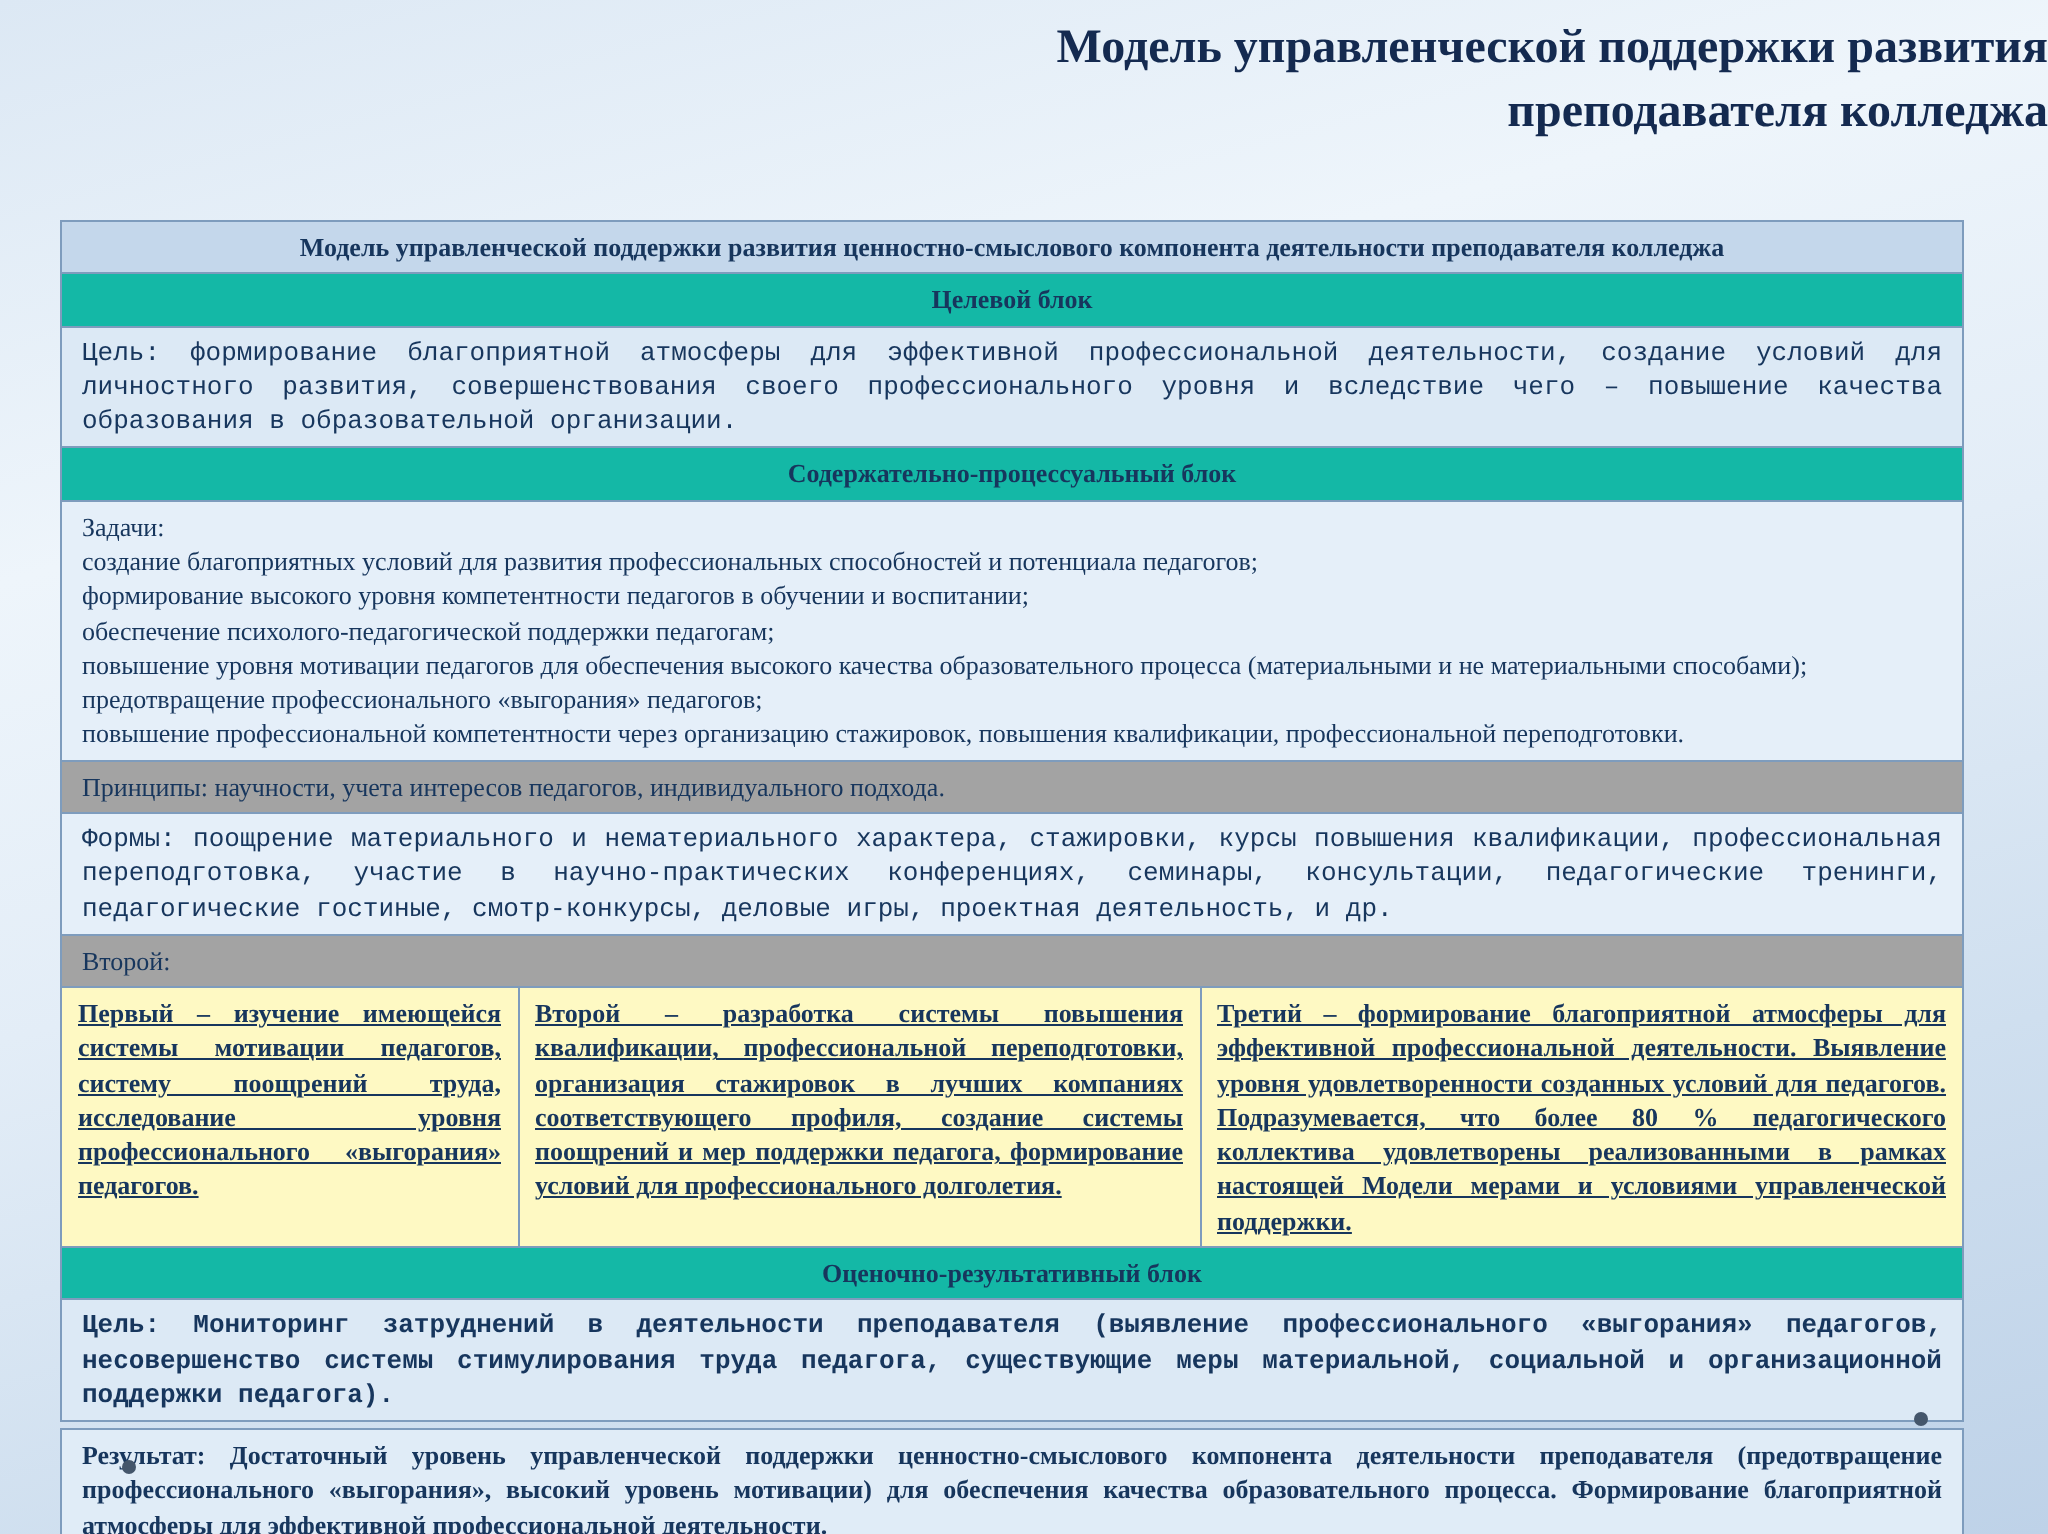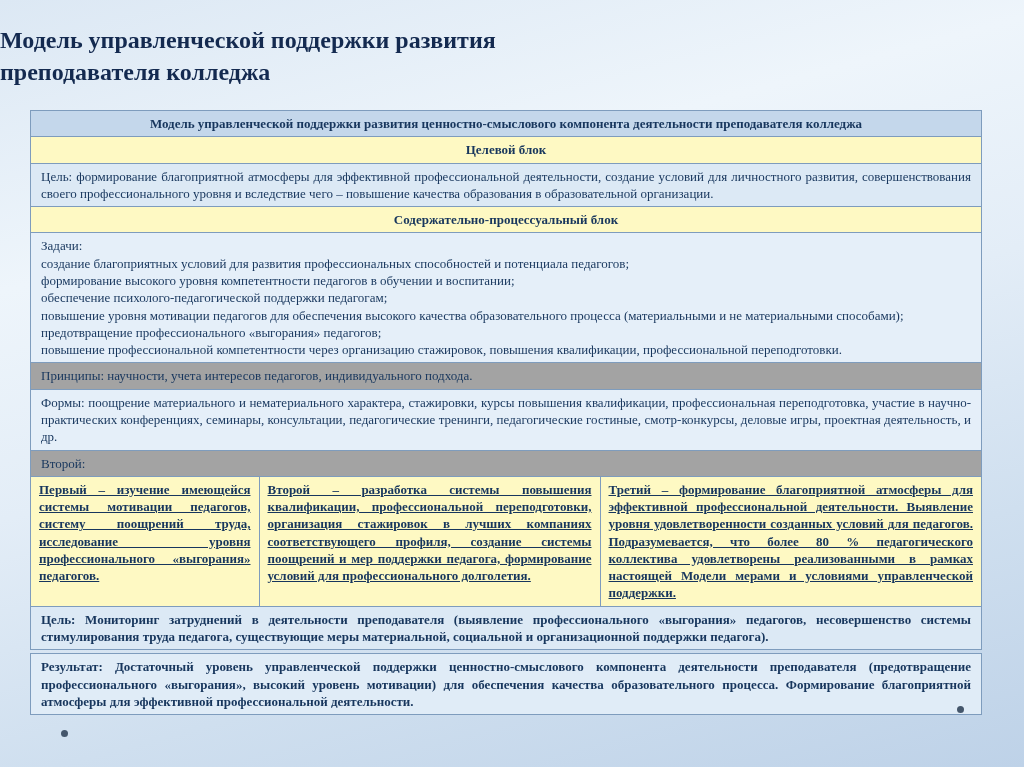--- a/index.html
+++ b/index.html
@@ -5,35 +5,35 @@
   html, body { margin: 0; padding: 0; }
   body {
     width: 1024px; height: 767px; overflow: hidden;
     font-family: "Liberation Serif", serif;
   }
   .slide {
     position: relative; width: 1024px; height: 767px; color: #17365d;
     background: linear-gradient(165deg, #dce8f4 0%, #eef5fb 28%, #e3edf7 50%, #cfdfef 75%, #bed2e8 100%);
   }
   .slide-title {
-    padding-top: 24px; text-align: left; font-weight: bold;
+    padding-top: 8px; text-align: right; font-weight: bold;
     font-size: 24px; line-height: 1.35; color: #142a50;
   }
   .table-wrap { position: absolute; left: 30px; right: 42px; top: 110px; }
   .model-table { border: 1px solid #7e9cbd; background: #dfeaf6; }
   .row {
     border-bottom: 1px solid #7e9cbd; padding: 4px 10px;
     font-size: 13px; line-height: 1.33;
   }
   .row:last-child { border-bottom: none; }
   .center { text-align: center; }
   .bold { font-weight: bold; }
-  .justify { text-align: justify; }
+  .justify { text-align: justify; font-family: Liberation Mono, monospace; }
   .bg-head { background: #c4d7eb; }
-  .bg-block { background: #fef9c3; }
+  .bg-block { background: #14b8a6; }
   .bg-a { background: #dce9f5; }
   .bg-b { background: #e5eff9; }
   .bg-c { background: #a3a3a3; }
   .stages-row { display: flex; padding: 0; background: #fef9c3; text-decoration: underline; }
   .stage-cell { padding: 4px 8px; text-align: justify; font-weight: bold; font-size: 13px; line-height: 1.33; }
   .stage-cell + .stage-cell { border-left: 1px solid #7e9cbd; }
   .stage-1 { width: 23.5%; }
   .stage-2 { width: 36%; }
   .stage-3 { width: 40.5%; }
   .result-box {
@@ -81,20 +81,21 @@
       <div class="row justify bg-b">Формы: поощрение материального и нематериального характера, стажировки, курсы повышения квалификации, профессиональная переподготовка, участие в научно-практических конференциях, семинары, консультации, педагогические тренинги, педагогические гостиные, смотр-конкурсы, деловые игры, проектная деятельность, и др.</div>
 
       <div class="row bg-c">Второй:</div>
 
       <div class="row stages-row">
         <div class="stage-cell stage-1">Первый – изучение имеющейся системы мотивации педагогов, систему поощрений труда, исследование уровня профессионального «выгорания» педагогов.</div>
         <div class="stage-cell stage-2">Второй – разработка системы повышения квалификации, профессиональной переподготовки, организация стажировок в лучших компаниях соответствующего профиля, создание системы поощрений и мер поддержки педагога, формирование условий для профессионального долголетия.</div>
         <div class="stage-cell stage-3">Третий – формирование благоприятной атмосферы для эффективной профессиональной деятельности. Выявление уровня удовлетворенности созданных условий для педагогов. Подразумевается, что более 80 % педагогического коллектива удовлетворены реализованными в рамках настоящей Модели мерами и условиями управленческой поддержки.</div>
       </div>
 
+      <div class="row center bold bg-block">Оценочно-результативный блок</div>
 
       <div class="row justify bold bg-a">Цель: Мониторинг затруднений в деятельности преподавателя (выявление профессионального «выгорания» педагогов, несовершенство системы стимулирования труда педагога, существующие меры материальной, социальной и организационной поддержки педагога).</div>
 
     </div>
 
     <div class="result-box">Результат: Достаточный уровень управленческой поддержки ценностно-смыслового компонента деятельности преподавателя (предотвращение профессионального «выгорания», высокий уровень мотивации) для обеспечения качества образовательного процесса. Формирование благоприятной атмосферы для эффективной профессиональной деятельности.</div>
   </div>
 
   <div class="dot dot-left"></div>
   <div class="dot dot-right"></div>

